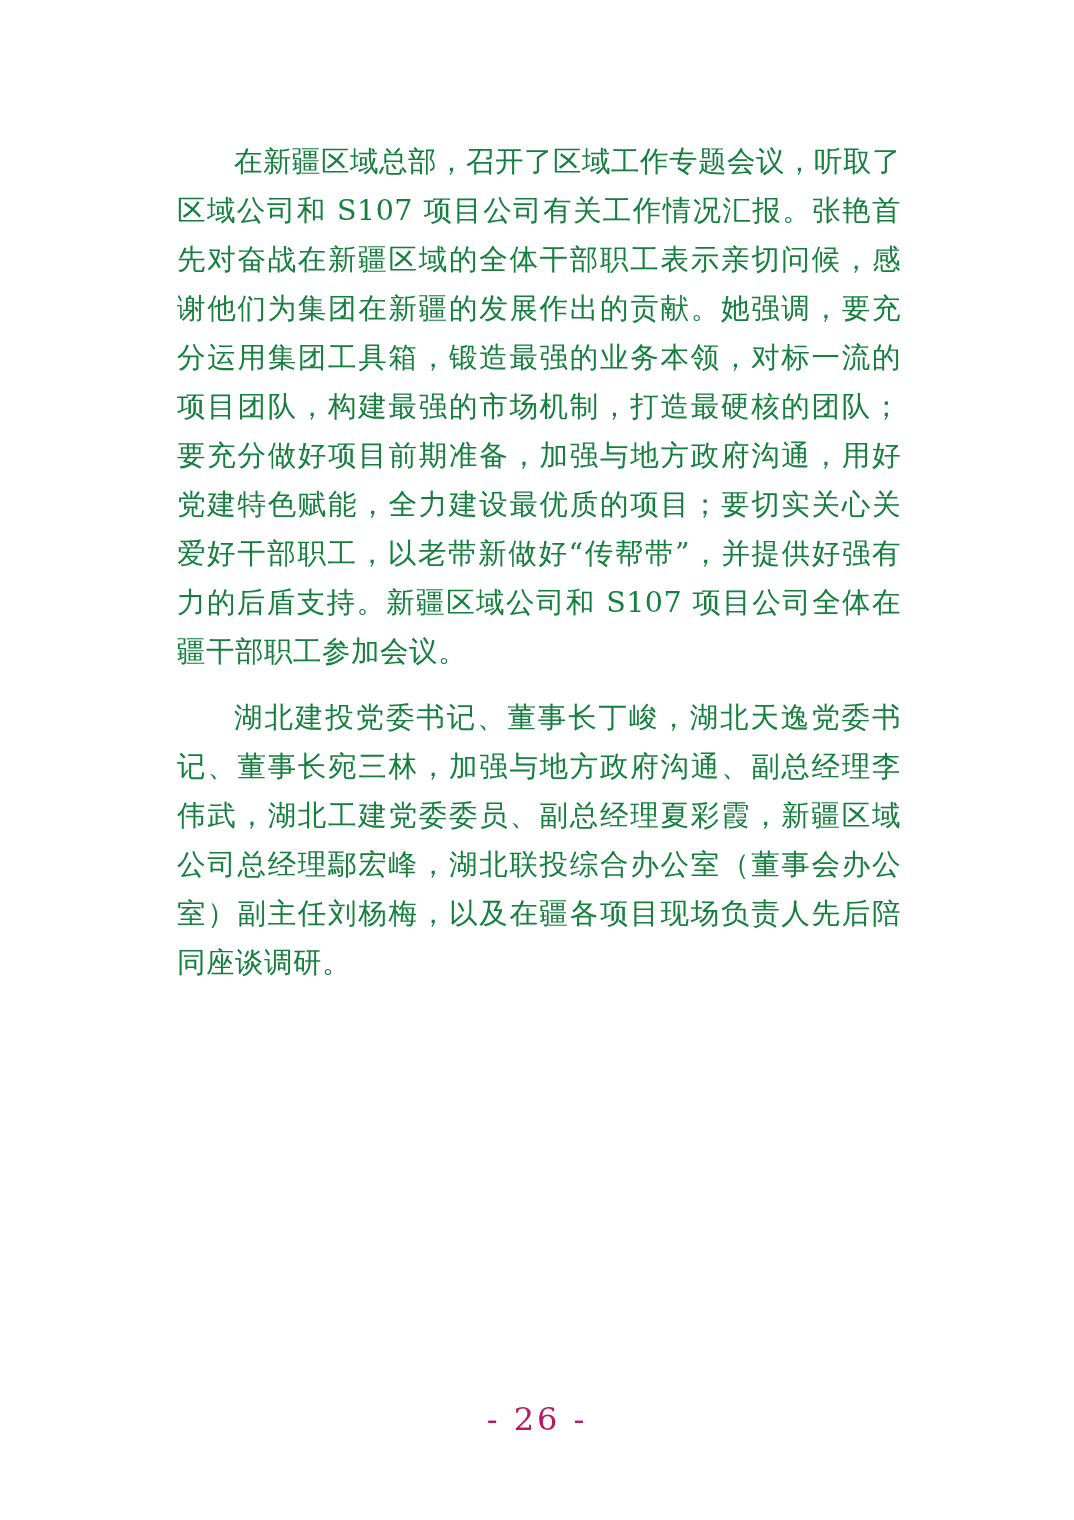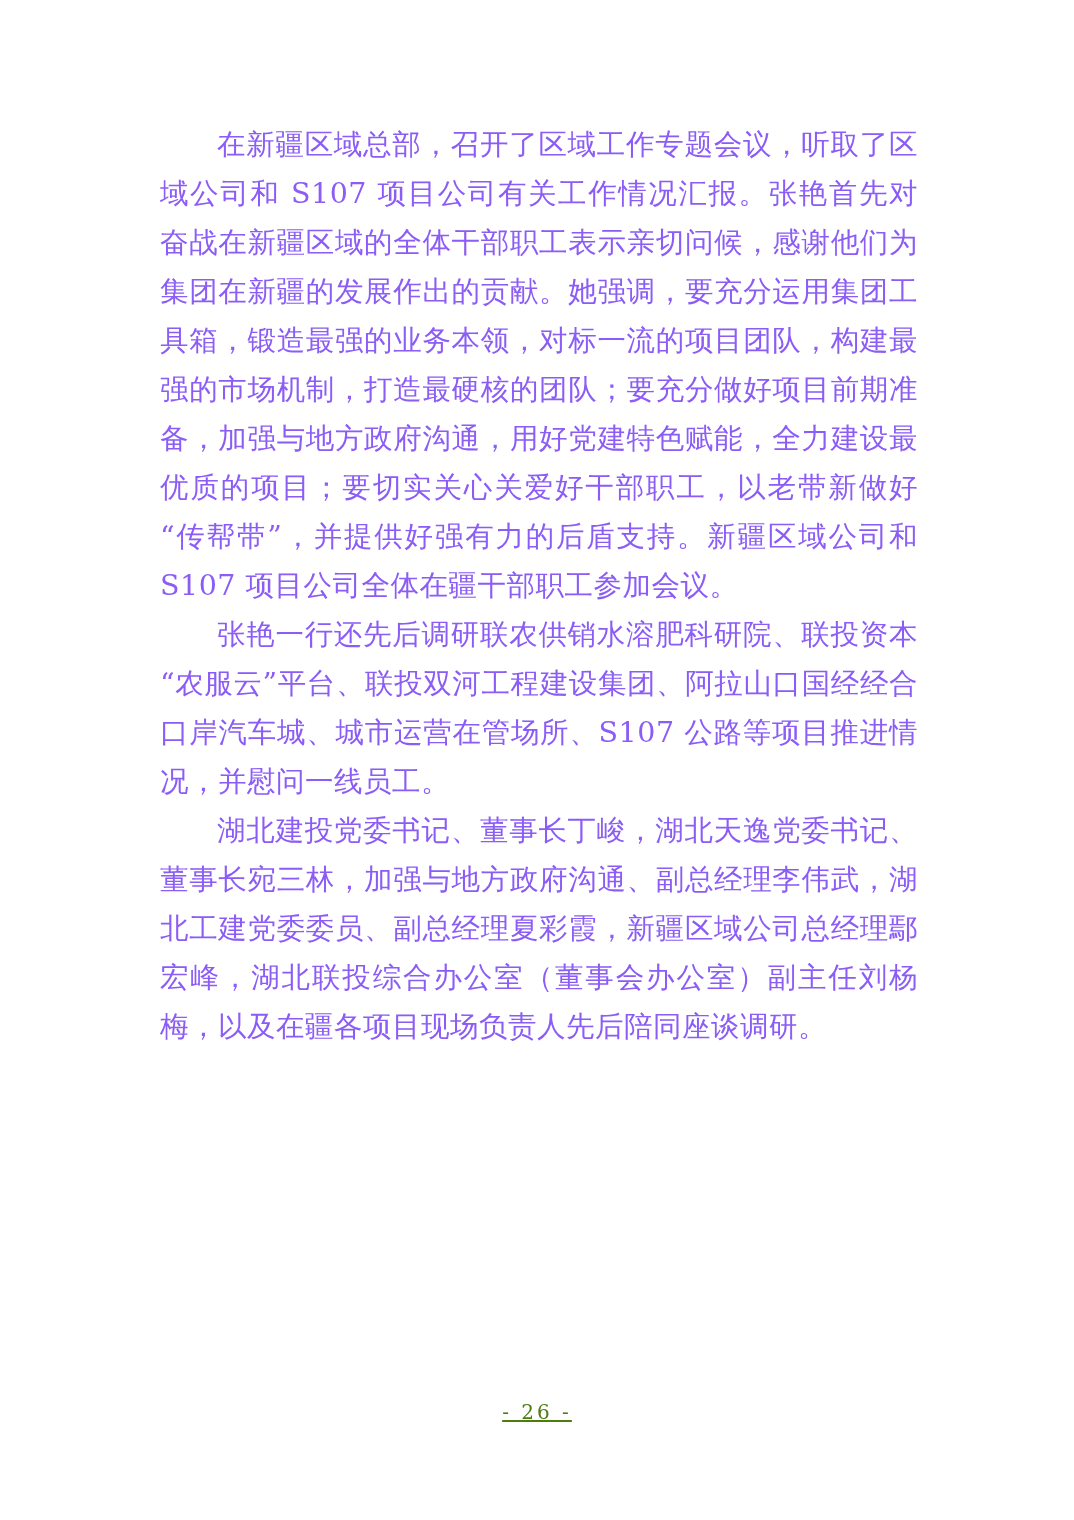--- a/index.html
+++ b/index.html
@@ -19,46 +19,44 @@
   .content {
     position: absolute;
     left: 160px;
     top: 120px;
     width: 758px;
   }
   .para {
     font-family: "DejaVu Serif", "Liberation Serif", serif;
     font-size: 28.5px;
     line-height: 49px;
-    color: #8b5cf6;
+    color: #15803d;
     text-align: justify;
     text-justify: inter-ideograph;
     text-indent: 2em;
-    margin: 0;
+    margin: 17px;
     letter-spacing: 0.5px;
   }
   .para + .para {
     margin-top: 0px;
   }
   .footer {
     position: absolute;
     left: 0;
     right: 0;
     top: 1400px;
     text-align: center;
     font-family: "DejaVu Serif", "Liberation Serif", serif;
-    font-size: 20px;
-    color: #4d7c0f;
+    font-size: 32px;
+    color: #be185d;
     letter-spacing: 3px;
-    text-decoration: underline;
   }
 </style>
 </head>
 <body>
 
 <div class="page">
   <div class="content">
     <p class="para">在新疆区域总部，召开了区域工作专题会议，听取了区域公司和 S107 项目公司有关工作情况汇报。张艳首先对奋战在新疆区域的全体干部职工表示亲切问候，感谢他们为集团在新疆的发展作出的贡献。她强调，要充分运用集团工具箱，锻造最强的业务本领，对标一流的项目团队，构建最强的市场机制，打造最硬核的团队；要充分做好项目前期准备，加强与地方政府沟通，用好党建特色赋能，全力建设最优质的项目；要切实关心关爱好干部职工，以老带新做好“传帮带”，并提供好强有力的后盾支持。新疆区域公司和 S107 项目公司全体在疆干部职工参加会议。</p>
-    <p class="para">张艳一行还先后调研联农供销水溶肥科研院、联投资本“农服云”平台、联投双河工程建设集团、阿拉山口国经经合口岸汽车城、城市运营在管场所、S107 公路等项目推进情况，并慰问一线员工。</p>
     <p class="para">湖北建投党委书记、董事长丁峻，湖北天逸党委书记、董事长宛三林，加强与地方政府沟通、副总经理李伟武，湖北工建党委委员、副总经理夏彩霞，新疆区域公司总经理鄢宏峰，湖北联投综合办公室（董事会办公室）副主任刘杨梅，以及在疆各项目现场负责人先后陪同座谈调研。</p>
   </div>
   <div class="footer">- 26 -</div>
 </div>
 
 </body></html>

